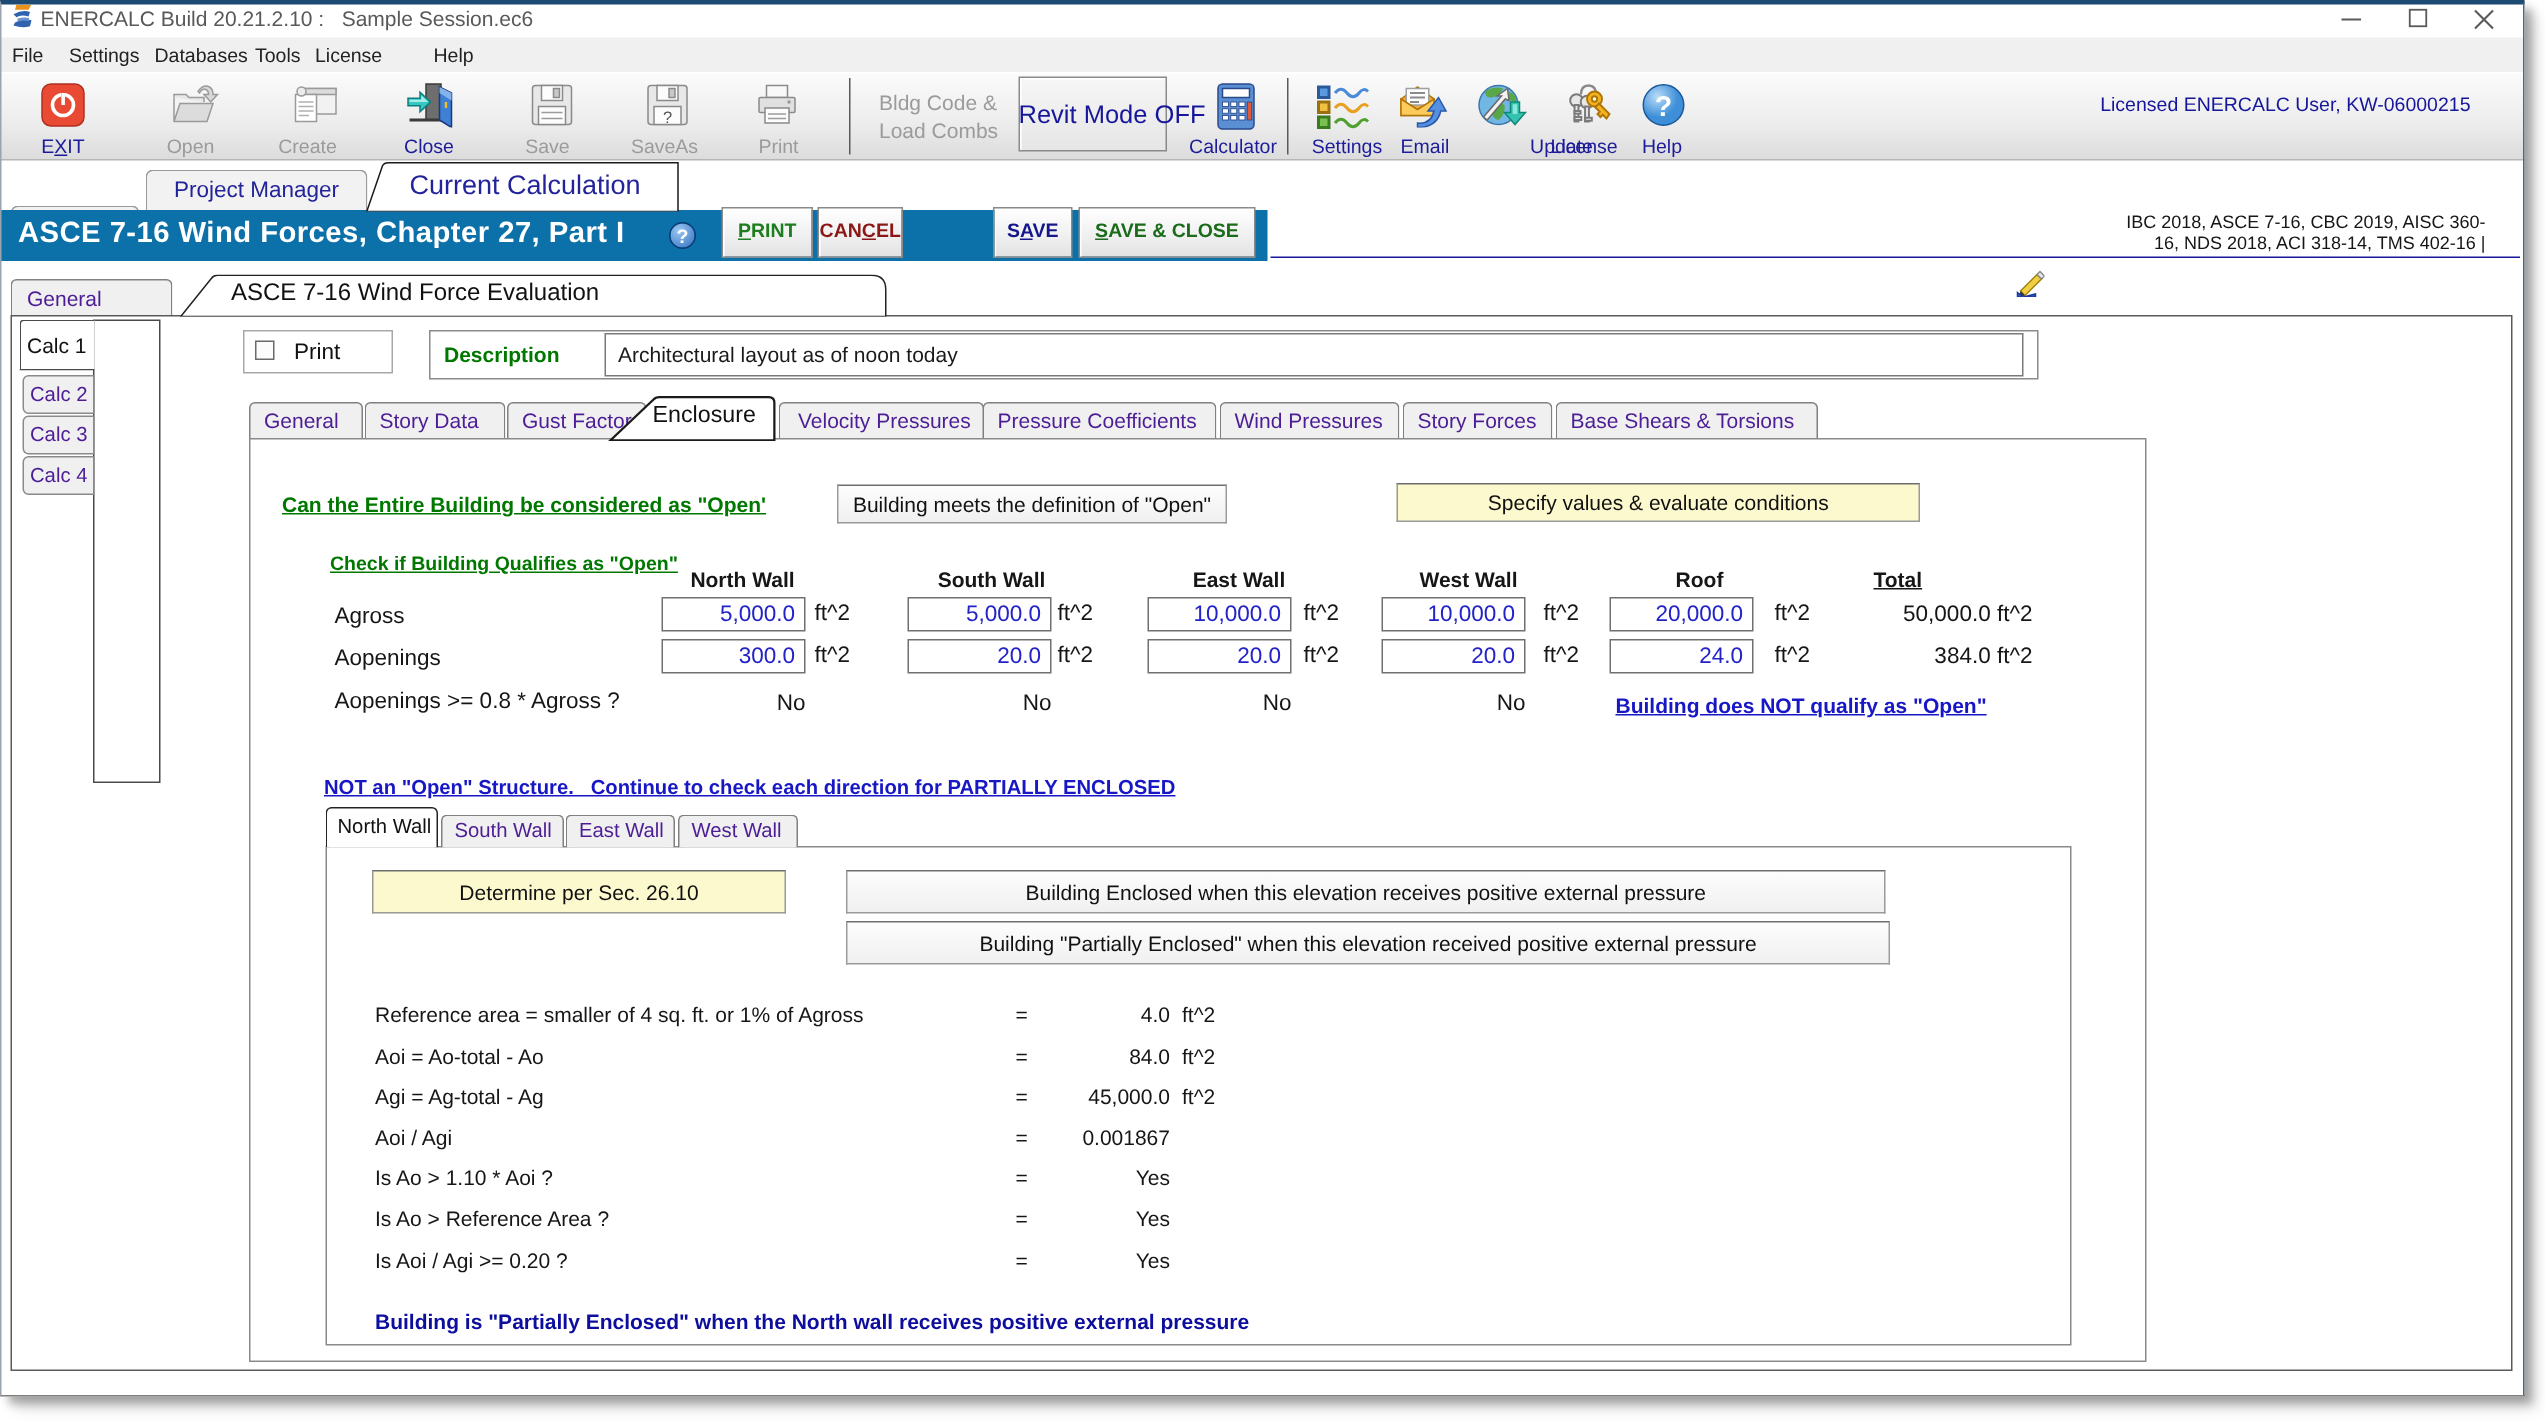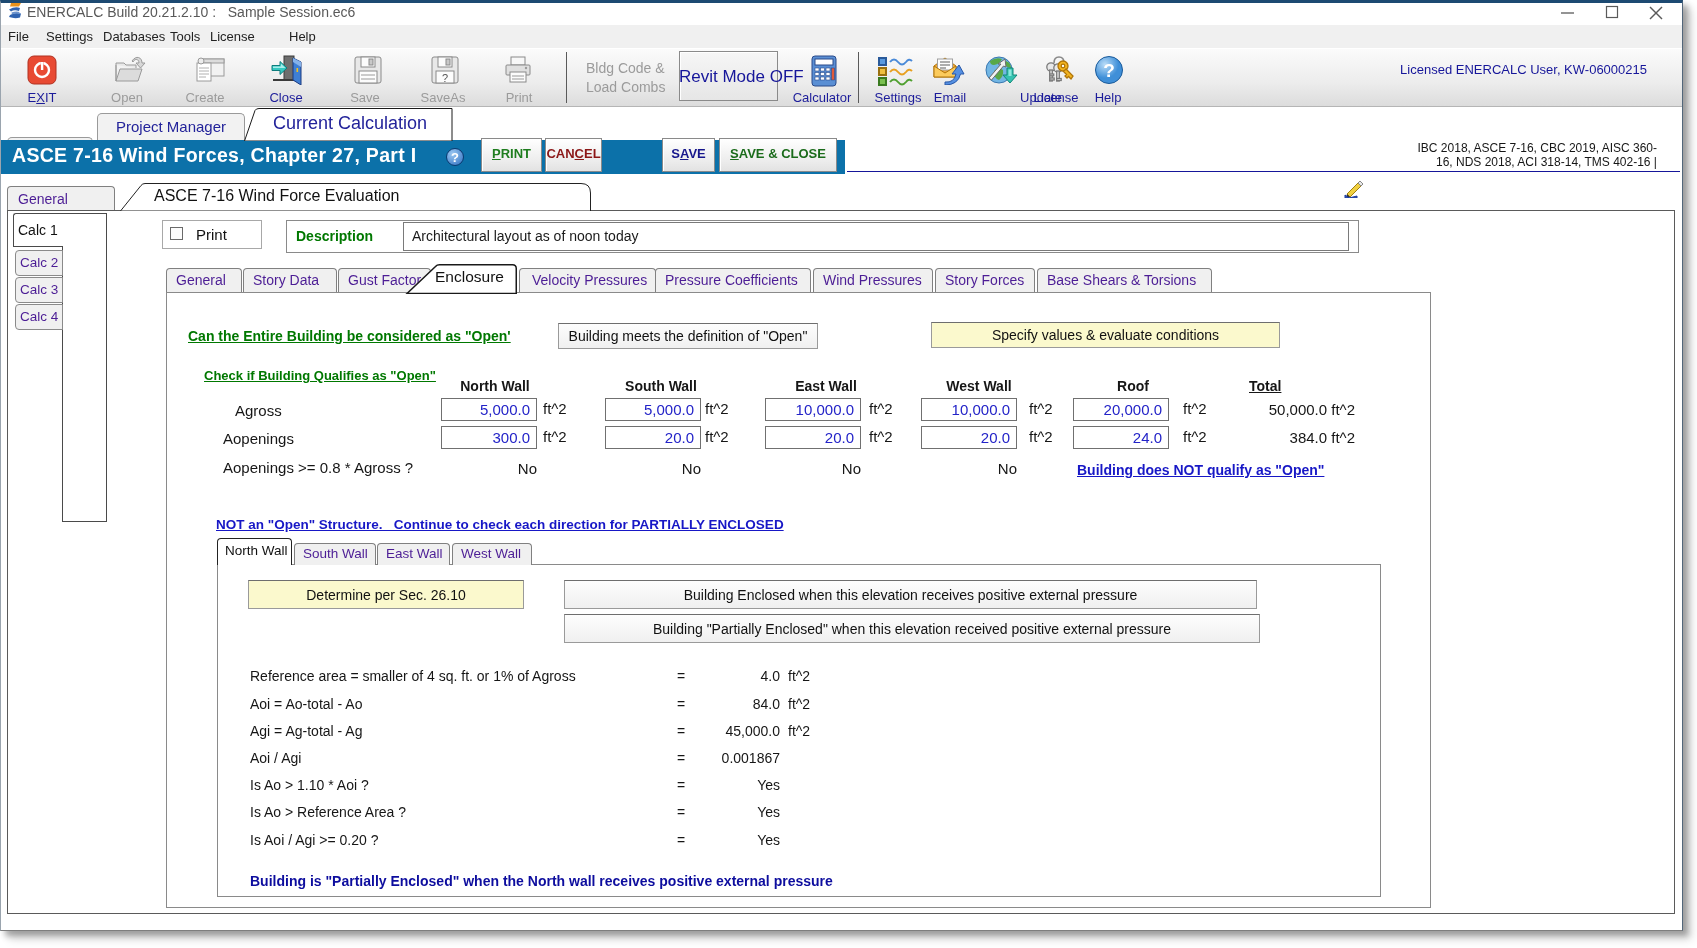--- a/index.html
+++ b/index.html
@@ -290,30 +290,30 @@
   <div class="abs" style="left:405px; top:264px; width:115px; height:29px; z-index:3; font-size:15px; color:#111;">
     <svg style="position:absolute;left:0;top:0;" width="115" height="30" viewBox="0 0 115 30">
           <path d="M2 29.5 L30.5 2.5 Q32 0.75 34.5 0.75 L107.5 0.75 Q111.25 0.75 111.25 4.5 L111.25 29.5 Z" fill="#ffffff" stroke="#1a1a1a" stroke-width="1.5"></path>
         </svg>
     <div style="position:relative; padding:4px 0 0 30px; font-size:15.5px;">Enclosure</div>
   </div>
 
   <div class="abs greenb" style="left:188px; top:328px; font-size:14px;">Can the Entire Building be considered as "Open'</div>
   <div class="wbtn" style="left:558px; top:323px; width:260px; height:26px; padding-top:4px;">Building meets the definition of "Open"</div>
   <div class="ybtn" style="left:931px; top:322px; width:349px; height:26px; padding-top:4px;">Specify values &amp; evaluate conditions</div>
-  <div class="abs greenb" style="left:204px; top:368px; font-size:13px;">Check if Building Qualifies as "Open"</div>
+  <div class="abs greenb" style="left:220px; top:368px; font-size:13px;">Check if Building Qualifies as "Open"</div>
 
   <div class="colhdr" style="left:445px; top:378px;">North Wall</div>
   <div class="colhdr" style="left:611px; top:378px;">South Wall</div>
   <div class="colhdr" style="left:776px; top:378px;">East Wall</div>
   <div class="colhdr" style="left:929px; top:378px;">West Wall</div>
   <div class="colhdr" style="left:1083px; top:378px;">Roof</div>
   <div class="abs" style="left:1249px; top:378px; font-size:14px; font-weight:bold; color:#161616;text-decoration:underline;">Total</div>
 
-  <div class="abs frow" style="left:235px; top:402px; font-size:15px;">Agross</div>
+  <div class="abs frow" style="left:223px; top:402px; font-size:15px;">Agross</div>
   <div class="inpbox" style="left:441px; top:398px; width:96px; height:23px;">5,000.0</div>
   <div class="ftsq" style="left:543px; top:400px;">ft^2</div>
   <div class="inpbox" style="left:605px; top:398px; width:96px; height:23px;">5,000.0</div>
   <div class="ftsq" style="left:705px; top:400px;">ft^2</div>
   <div class="inpbox" style="left:765px; top:398px; width:96px; height:23px;">10,000.0</div>
   <div class="ftsq" style="left:869px; top:400px;">ft^2</div>
   <div class="inpbox" style="left:921px; top:398px; width:96px; height:23px;">10,000.0</div>
   <div class="ftsq" style="left:1029px; top:400px;">ft^2</div>
   <div class="inpbox" style="left:1073px; top:398px; width:96px; height:23px;">20,000.0</div>
   <div class="ftsq" style="left:1183px; top:400px;">ft^2</div>

